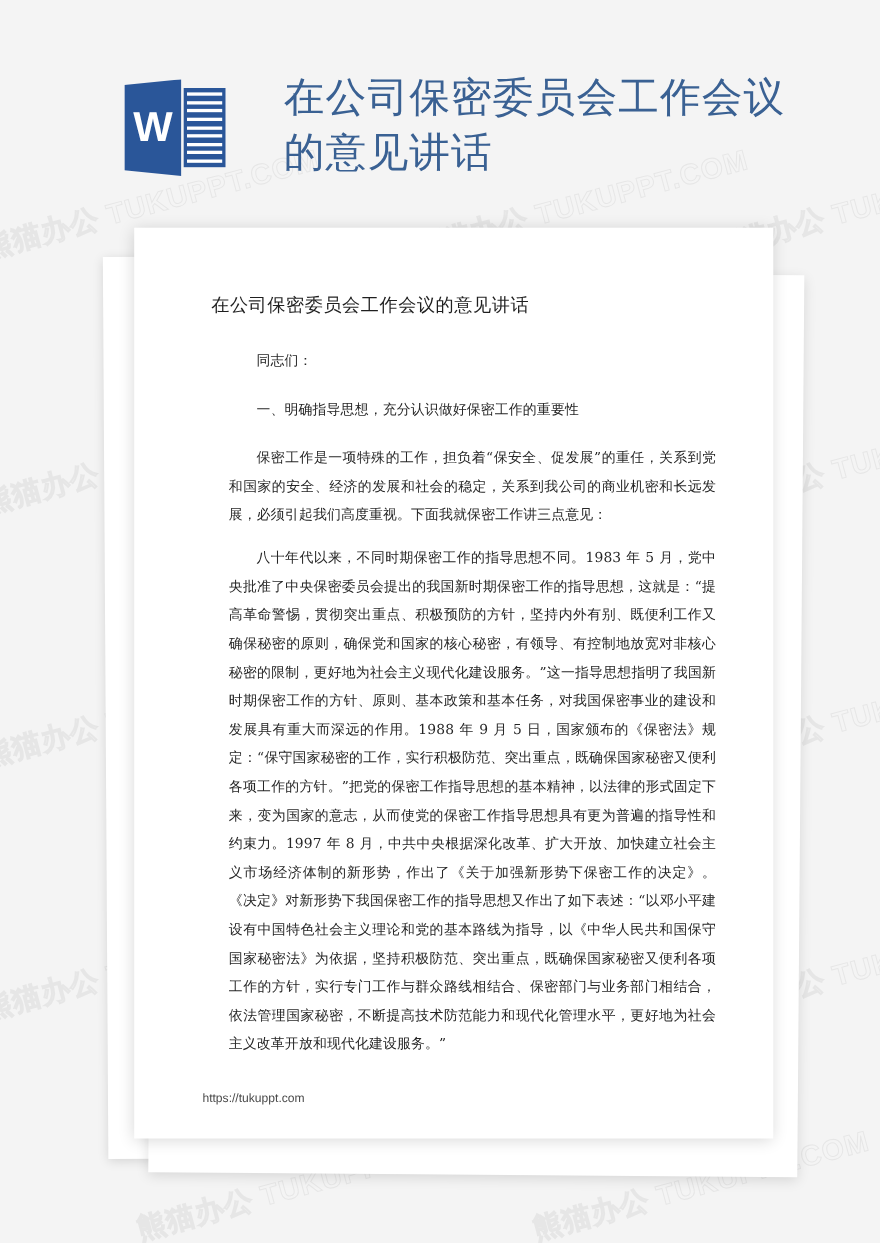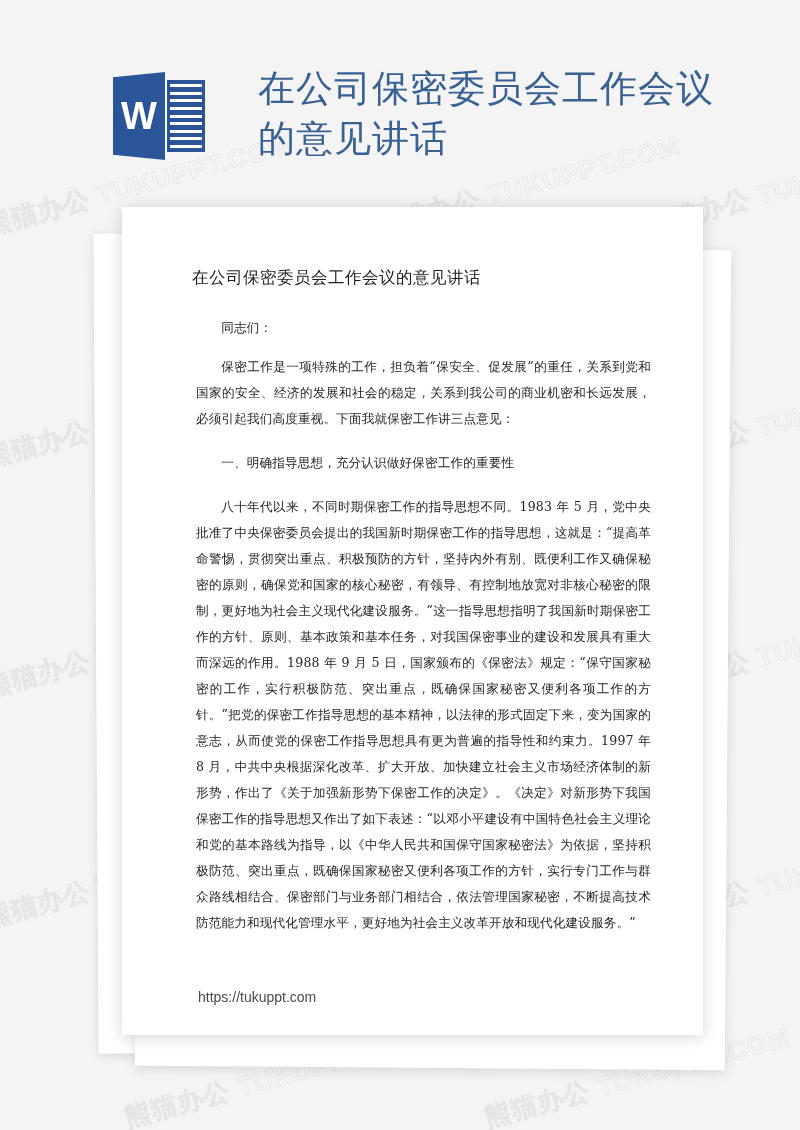--- a/index.html
+++ b/index.html
@@ -150,34 +150,34 @@
     font-size: 16.5px;
     color: #1f1f1f;
     margin: 0 0 26px 0;
     letter-spacing: 0.5px;
   }
   .doc-p {
     font-family: "DejaVu Serif", "Liberation Serif", serif;
     font-size: 12.6px;
     line-height: 26px;
     color: #262626;
-    margin: 0 0 13px 4px;
+    margin: 0 0 13px 16px;
     text-align: justify;
     text-indent: 2em;
     letter-spacing: 0.15px;
   }
   .doc-p.heading-line {
     margin-top: 18px;
     margin-bottom: 18px;
   }
   .doc-url {
     position: absolute;
-    left: 76px;
+    left: 62px;
     bottom: 30px;
-    font-size: 14px;
+    font-size: 11px;
     color: #4a4a4a;
     font-family: "Liberation Sans", sans-serif;
   }
 </style>
 </head>
 <body>
 
 <div class="watermark-layer" id="watermark-layer">
     <div class="wm" style="left: -20px; top: 168px;">熊猫办公 TUKUPPT.COM</div>
     <div class="wm" style="left: 370px; top: 168px;">熊猫办公 TUKUPPT.COM</div>
@@ -216,19 +216,19 @@
 
 <div class="sheet sheet-back-left"></div>
 <div class="sheet sheet-back-bottom"></div>
 
 <div class="sheet sheet-main">
   <div class="doc-inner">
     <div class="doc-title">在公司保密委员会工作会议的意见讲话</div>
 
     <div id="doc-paragraphs">
         <p class="doc-p">同志们：</p>
+        <p class="doc-p heading-line">一、明确指导思想，充分认识做好保密工作的重要性</p>
         <p class="doc-p">保密工作是一项特殊的工作，担负着“保安全、促发展”的重任，关系到党和国家的安全、经济的发展和社会的稳定，关系到我公司的商业机密和长远发展，必须引起我们高度重视。下面我就保密工作讲三点意见：</p>
-        <p class="doc-p heading-line">一、明确指导思想，充分认识做好保密工作的重要性</p>
         <p class="doc-p">八十年代以来，不同时期保密工作的指导思想不同。1983 年 5 月，党中央批准了中央保密委员会提出的我国新时期保密工作的指导思想，这就是：“提高革命警惕，贯彻突出重点、积极预防的方针，坚持内外有别、既便利工作又确保秘密的原则，确保党和国家的核心秘密，有领导、有控制地放宽对非核心秘密的限制，更好地为社会主义现代化建设服务。”这一指导思想指明了我国新时期保密工作的方针、原则、基本政策和基本任务，对我国保密事业的建设和发展具有重大而深远的作用。1988 年 9 月 5 日，国家颁布的《保密法》规定：“保守国家秘密的工作，实行积极防范、突出重点，既确保国家秘密又便利各项工作的方针。”把党的保密工作指导思想的基本精神，以法律的形式固定下来，变为国家的意志，从而使党的保密工作指导思想具有更为普遍的指导性和约束力。1997 年 8 月，中共中央根据深化改革、扩大开放、加快建立社会主义市场经济体制的新形势，作出了《关于加强新形势下保密工作的决定》。《决定》对新形势下我国保密工作的指导思想又作出了如下表述：“以邓小平建设有中国特色社会主义理论和党的基本路线为指导，以《中华人民共和国保守国家秘密法》为依据，坚持积极防范、突出重点，既确保国家秘密又便利各项工作的方针，实行专门工作与群众路线相结合、保密部门与业务部门相结合，依法管理国家秘密，不断提高技术防范能力和现代化管理水平，更好地为社会主义改革开放和现代化建设服务。”</p>
       </div>
     <div class="doc-url">https://tukuppt.com</div>
   </div>
 </div>
 
 </body></html>

